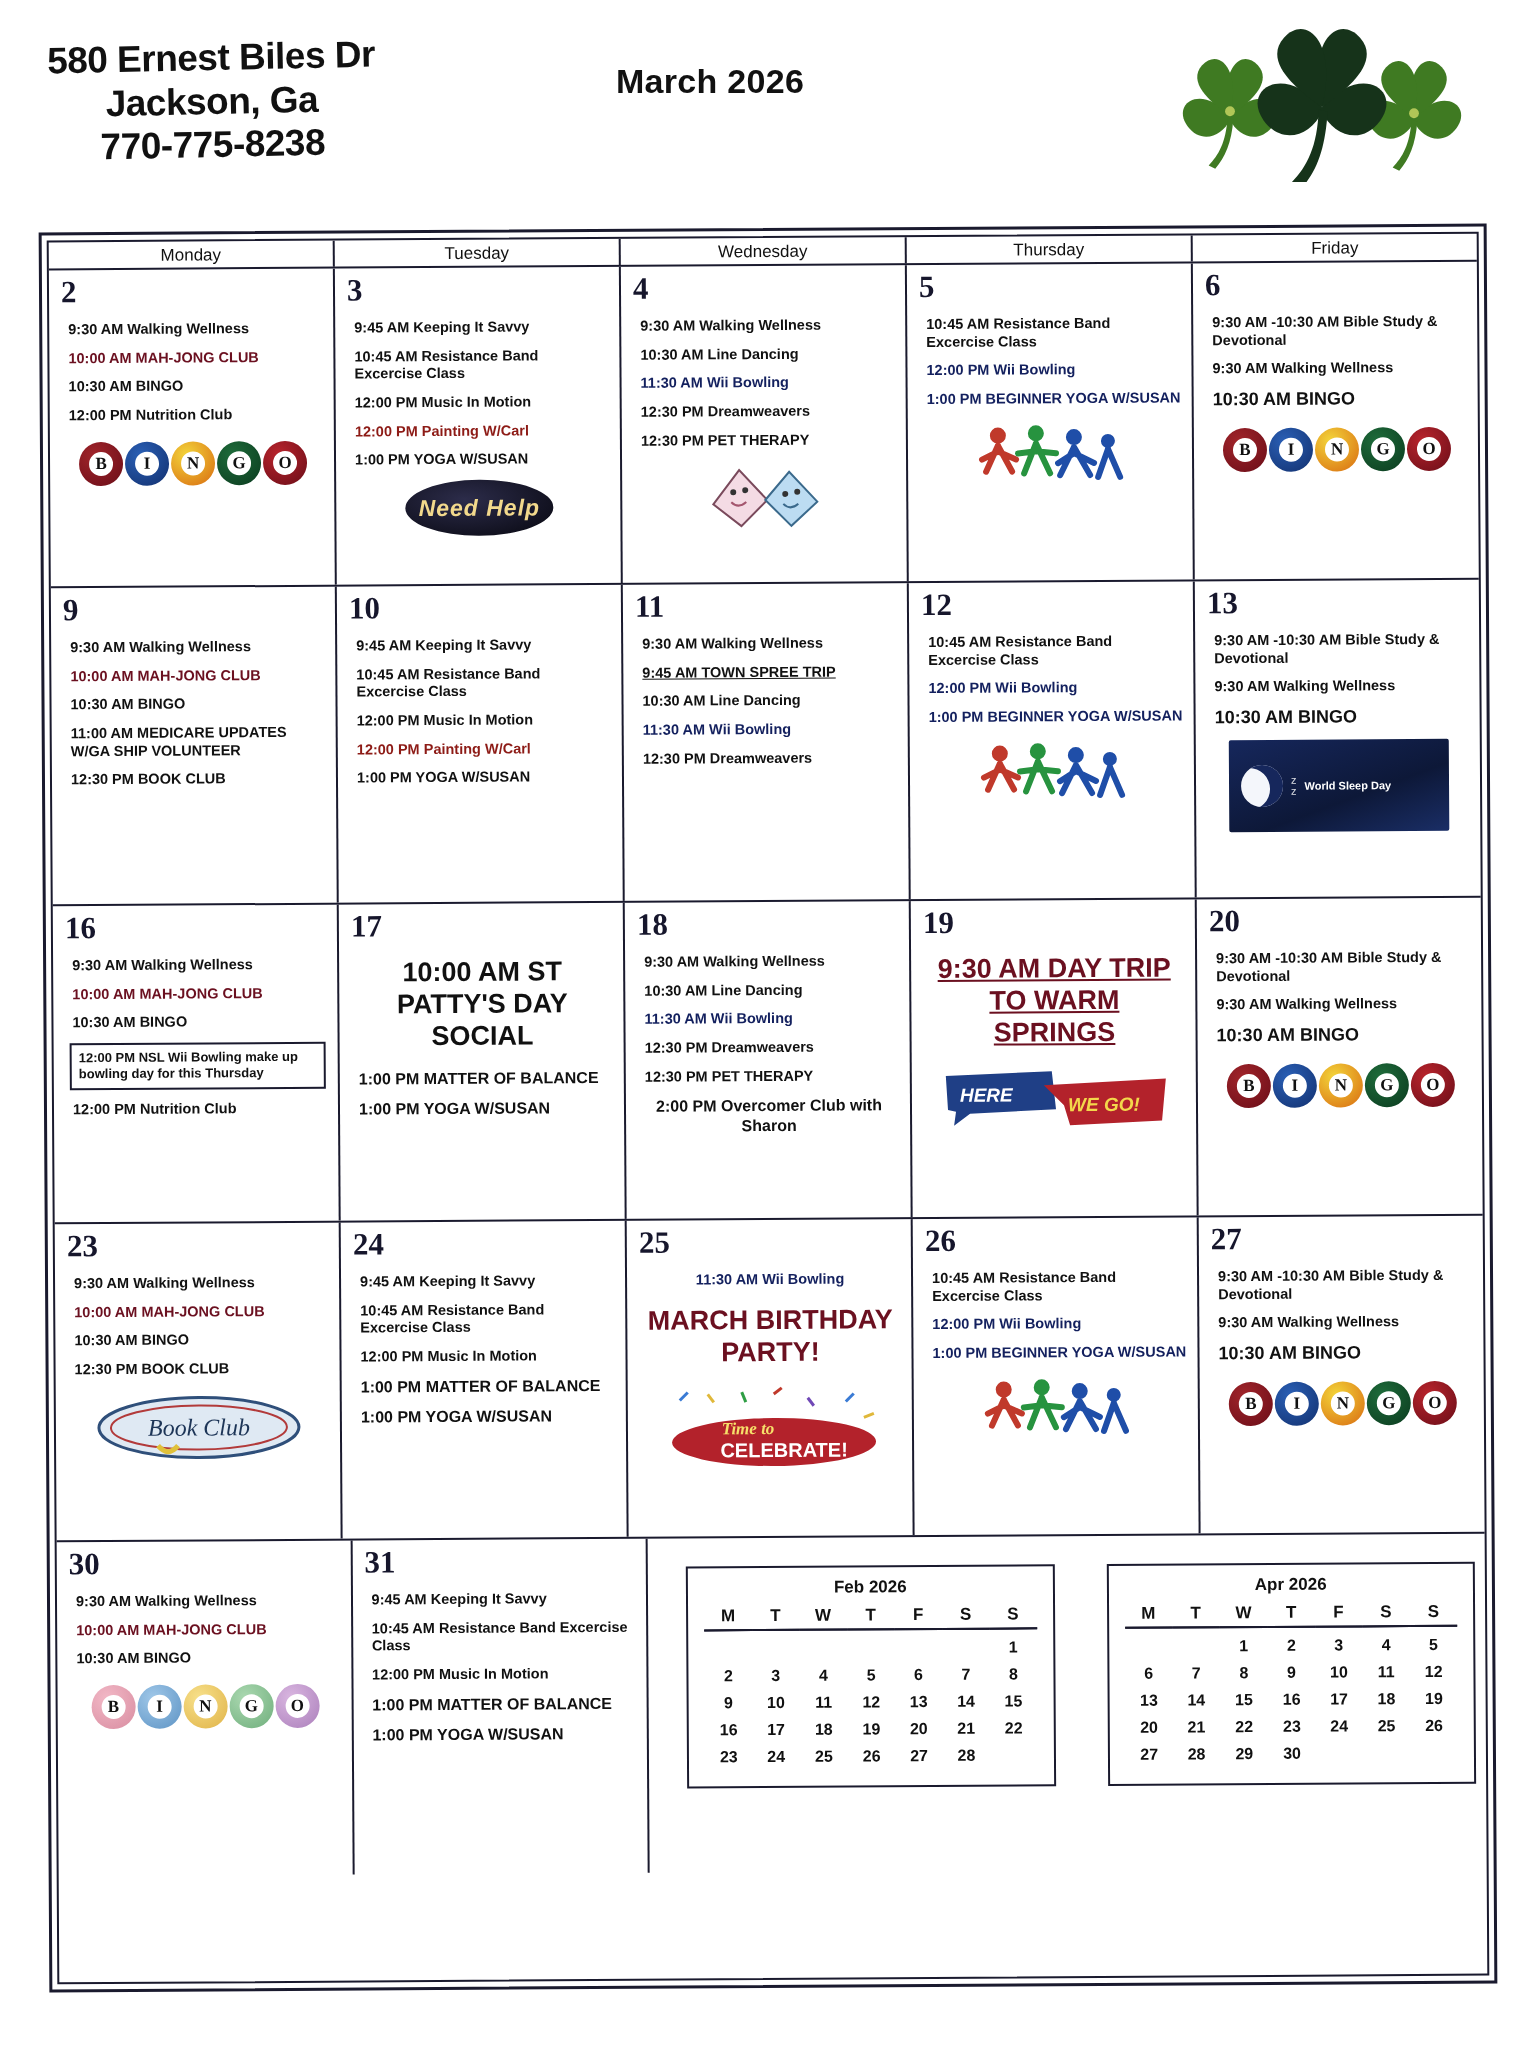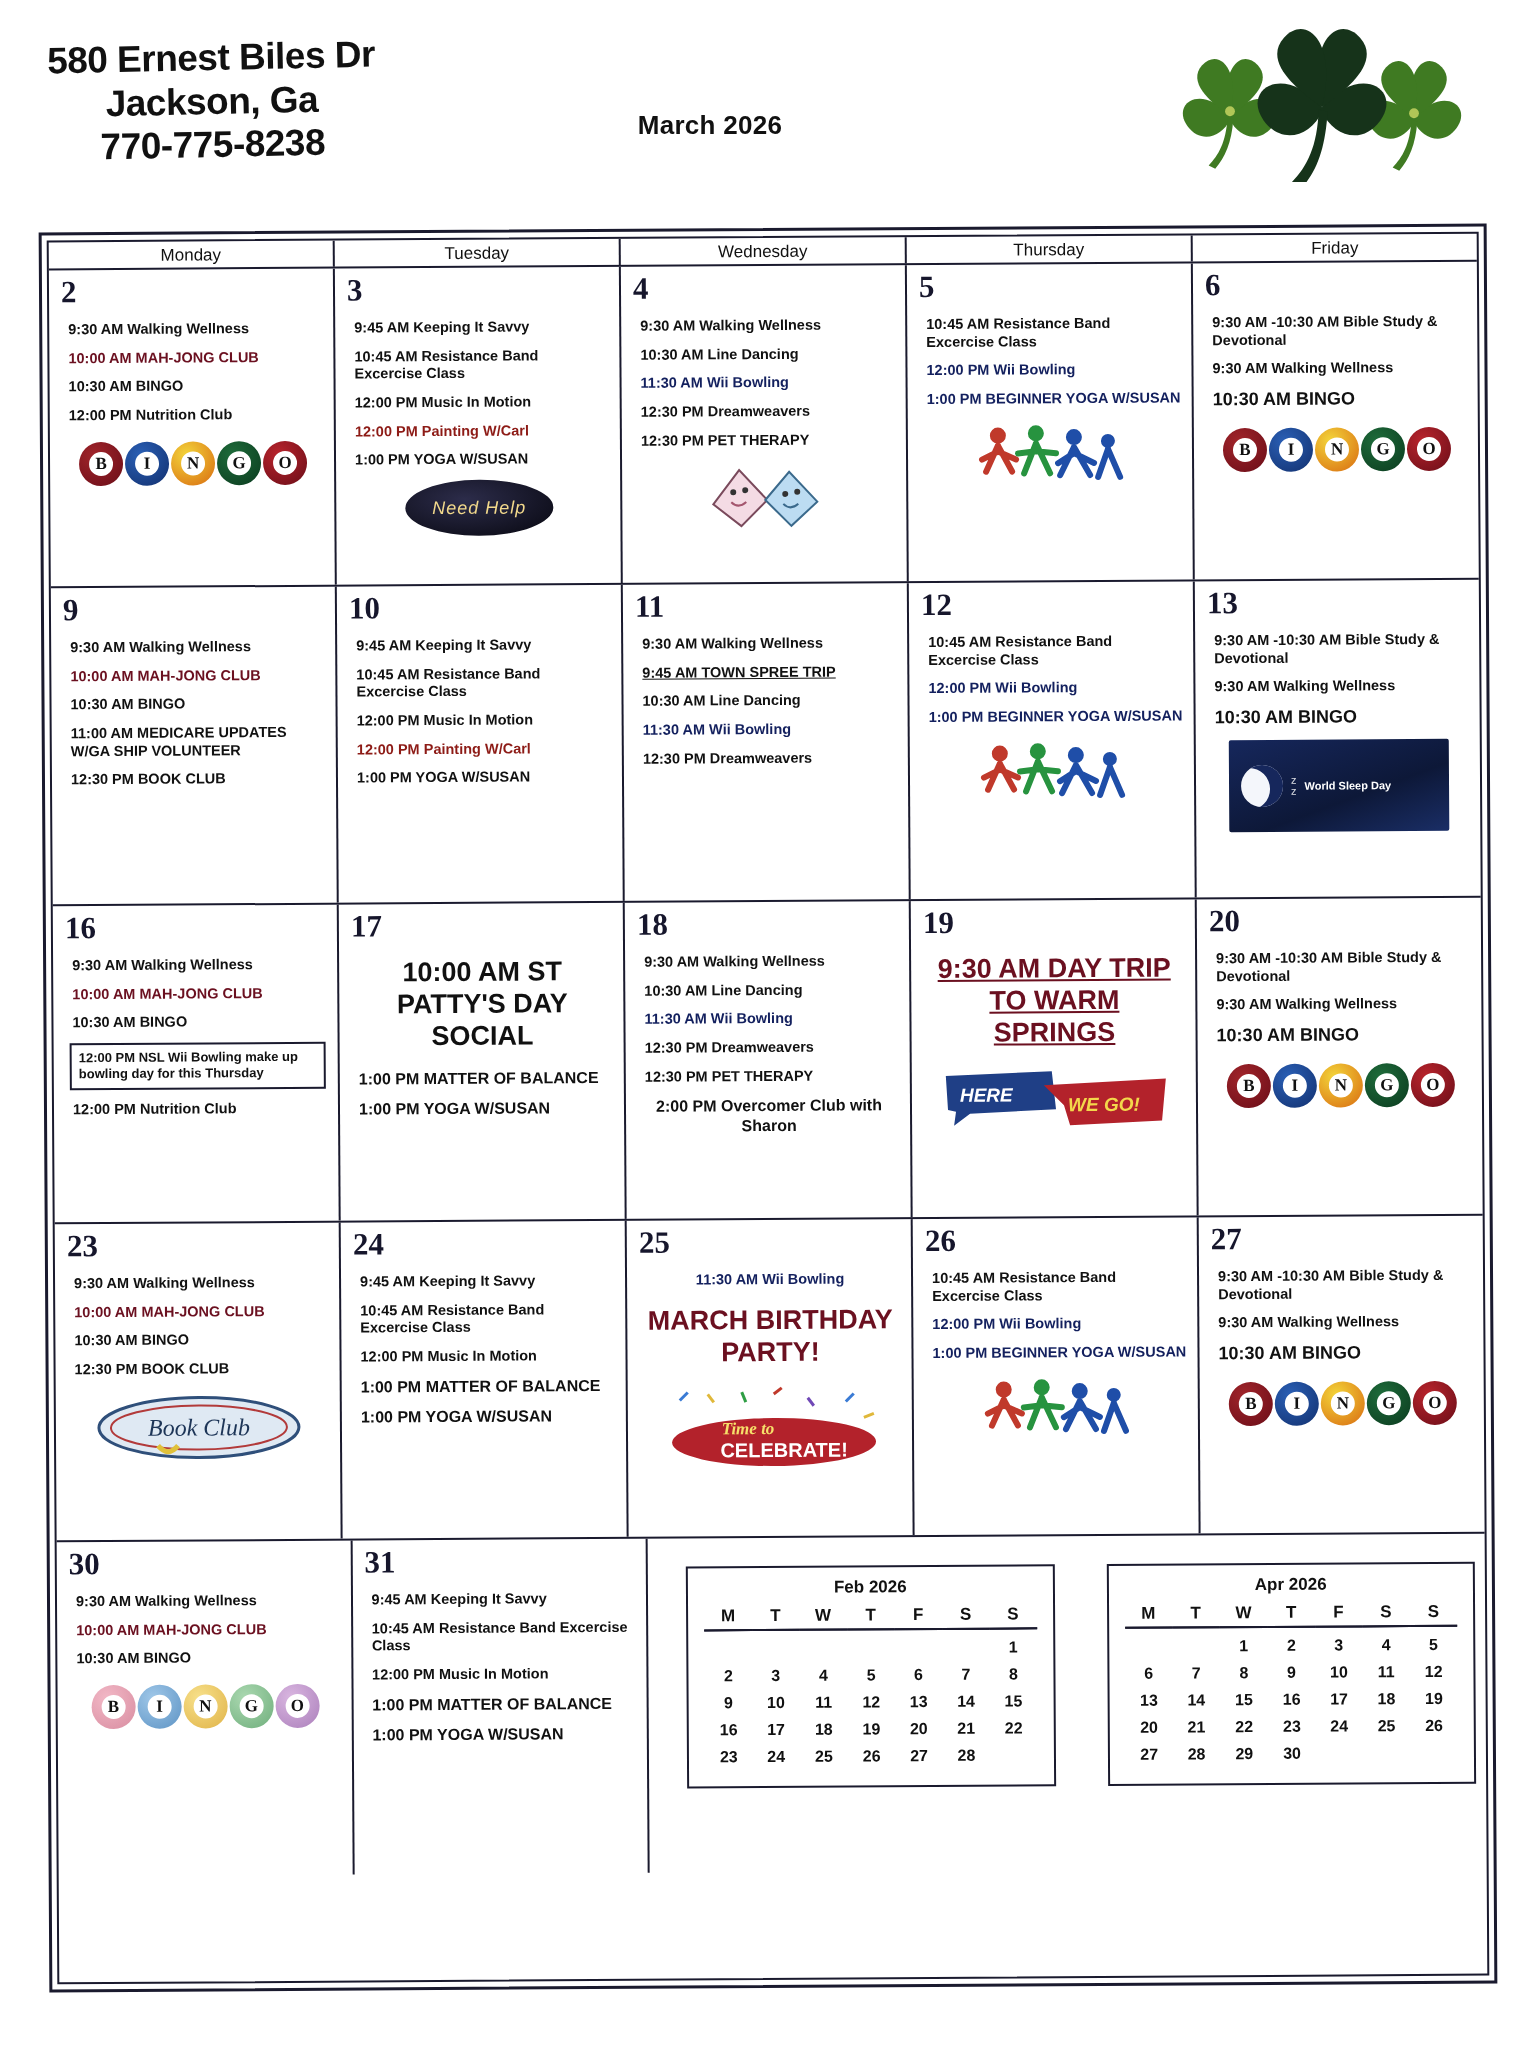--- a/index.html
+++ b/index.html
@@ -30,21 +30,21 @@
     transform:rotate(-1.2deg);
   }
   .addr-line1 { font-size:37px; letter-spacing:-0.5px; }
   .addr-line2 { font-size:37px; text-align:center; letter-spacing:-0.5px; }
   .addr-line3 { font-size:37px; text-align:center; letter-spacing:-0.5px; }
 
   .title-block {
     position:absolute; left:470px; top:62px;
     text-align:center; width:480px;
   }
-  .title-main { font-size:26px; font-weight:bold; letter-spacing:0.3px;margin-top:48px; }
+  .title-main { font-size:34px; font-weight:bold; letter-spacing:0.3px; }
   .title-sub  { font-size:31px; font-weight:bold; margin-top:38px; letter-spacing:0.2px; }
 
   .shamrocks {
     position:absolute; right:44px; top:22px;
     width:340px; height:160px;
   }
 
   
   .cal-outer {
     position:absolute;
@@ -162,21 +162,21 @@
   .bingo.pastel .b5{background:radial-gradient(circle at 35% 30%,#d9b6e0,#ab7fbb);}
 
   
   .art { display:flex; justify-content:center; margin-top:6px; }
 
   .art-yoga { width:150px; height:78px; }
   .art-help {
     width:148px;height:56px;border-radius:50%;
     background:radial-gradient(ellipse at 40% 35%, #2c2c4a, #07070f);
     display:flex;align-items:center;justify-content:center;
-    color:#f2d98c;font-size:18px;font-weight:normal;font-style:italic;
+    color:#f2d98c;font-size:23px;font-weight:bold;font-style:italic;
     letter-spacing:1px;
   }
   .art-pet { width:120px;height:70px; }
   .art-sleep {
     width:220px;height:92px;
     background:linear-gradient(160deg,#16275c 0%,#0d1838 60%,#1a2e66 100%);
     display:flex;align-items:center;gap:8px;padding:0 12px;
     color:#fff;border-radius:2px;
   }
   .art-sleep .moon {

